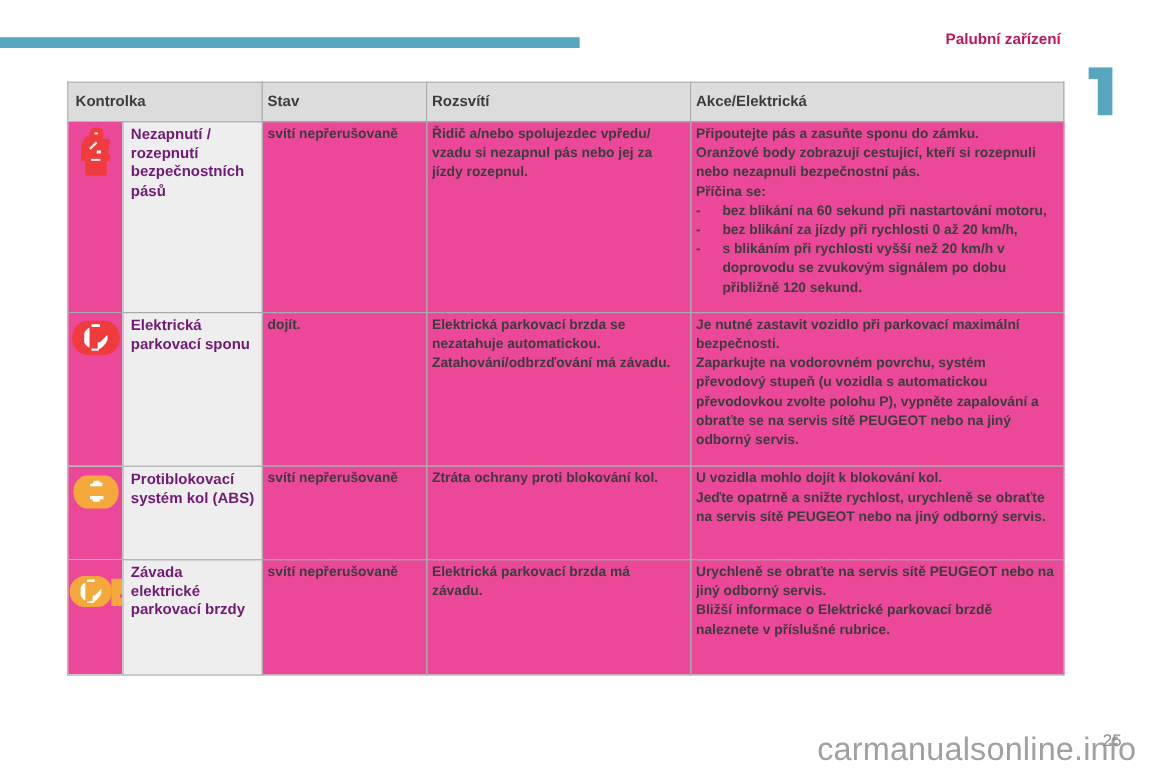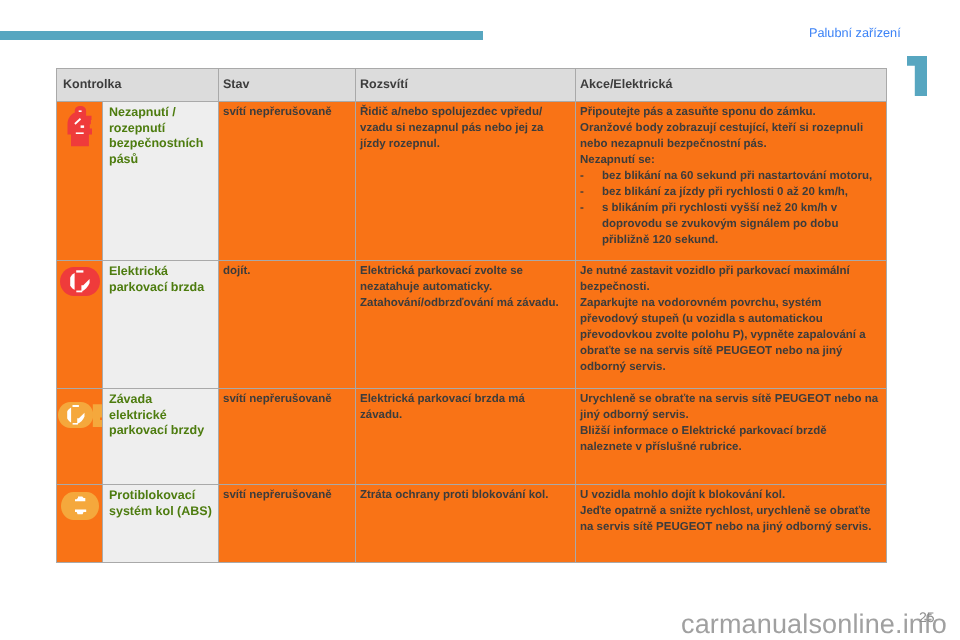--- a/index.html
+++ b/index.html
@@ -4,38 +4,38 @@
 <title>Palubni zarizeni</title>
 <style>
   html,body{margin:0;padding:0;}
   body{width:960px;height:640px;background:#ffffff;
        font-family:"Liberation Sans",sans-serif;overflow:hidden;position:relative;
        -webkit-font-smoothing:antialiased;text-rendering:geometricPrecision;}
   .page{position:absolute;left:0;top:0;width:960px;height:640px;background:#ffffff;
        will-change:transform;transform:translateZ(0);}
 
   .blue-bar{position:absolute;left:0;top:31px;width:483px;height:9px;background:#57a6c0;}
-  .section-title{position:absolute;left:809px;top:26px;font-size:12.7px;font-weight:normal;
-       color:#3b82f6;white-space:nowrap;}
+  .section-title{position:absolute;left:788px;top:26px;font-size:12.7px;font-weight:bold;
+       color:#be185d;white-space:nowrap;}
   .chapter-num{position:absolute;left:907px;top:56px;width:21px;height:41px;color:#57a6c0;
        font-size:0;}
   .chapter-num svg{display:block;}
 
   table.main{position:absolute;left:56px;top:68px;width:830px;border-collapse:collapse;
        table-layout:fixed;}
   table.main td,table.main th{border:1px solid #a9a9a9;padding:0;vertical-align:top;
-       background:#f97316;}
+       background:#ec4899;}
   table.main th{background:#dcdcdc;font-size:12.5px;text-align:left;font-weight:bold;
        color:#3c3c3c;padding:9px 8px 9px 4px;line-height:1.1;}
   table.main th:first-child{padding-left:6px;margin-left:32px;}
   col.c-icon{width:46px;} col.c-label{width:116px;} col.c-state{width:137px;}
   col.c-cause{width:220px;} col.c-action{width:311px;}
 
   table.main td.icon{text-align:center;padding:0;overflow:hidden;position:relative;}
-  table.main td.label{background:#eeeeee;font-size:12.5px;font-weight:bold;color:#4d7c0f;
+  table.main td.label{background:#eeeeee;font-size:12.5px;font-weight:bold;color:#701a75;
        padding:3px 5.5px 6px 6px;line-height:15.8px;}
   table.main td.state,table.main td.cause,table.main td.action{font-size:11.5px;font-weight:bold;color:#3c3c3c;
        padding:2px 5px 8px 4px;line-height:16px;line-break:strict;}
   table.main td.cause,table.main td.action,table.main td.state{word-break:normal;overflow-wrap:normal;}
   table.main td p{margin:0;}
   ul.bullets{list-style:none;margin:0;padding:0;}
   ul.bullets li{position:relative;padding-left:22px;}
   ul.bullets li .dash{position:absolute;left:0px;top:0;}
   .iconbox{display:inline-block;line-height:0;}
   .watermark{position:absolute;left:681px;top:611px;font-size:27px;color:#a0a0a0;
@@ -82,46 +82,64 @@
                   <path d="M13.6 19.4 L17.1 19.4 L17.1 21.9 L13.6 21.9 Z"></path>
                   <rect x="8.8" y="26.4" width="7.9" height="1.6"></rect>
                 </g>
               </svg></span></td>
 <td class="label">Nezapnutí / rozepnutí bezpečnostních pásů</td>
 <td class="state">svítí nepřerušovaně</td>
 <td class="cause">Řidič a/nebo spolujezdec vpředu/ vzadu si nezapnul pás nebo jej za jízdy rozepnul.</td>
 <td class="action">
             <p>Připoutejte pás a zasuňte sponu do zámku.</p>
             <p>Oranžové body zobrazují cestující, kteří si rozepnuli nebo nezapnuli bezpečnostní pás.</p>
-            <p>Nezapnutí se:</p>
+            <p>Příčina se:</p>
             <ul class="bullets">
               <li><span class="dash">-</span><span>bez blikání na 60 sekund při nastartování motoru,</span></li>
               <li><span class="dash">-</span><span>bez blikání za jízdy při rychlosti 0 až 20 km/h,</span></li>
               <li><span class="dash">-</span><span>s blikáním při rychlosti vyšší než 20 km/h v doprovodu se zvukovým signálem po dobu přibližně 120 sekund.</span></li>
             </ul>
           </td>
 </tr>
 <tr style="height:128px">
 <td class="icon"><span class="iconbox" style="color:#ef3b3b;padding-top:6px"><svg viewBox="0 0 40 29" width="40" height="29">
                 <g fill="currentColor">
                   <path d="M13.8 0h12.4c7.6 0 13.8 6.5 13.8 14.5s-6.2 14.5-13.8 14.5h-12.4C6.2 29 0 22.5 0 14.5S6.2 0 13.8 0z"></path>
                 </g>
                 <g fill="#ffffff">
                   <path d="M14.6 6.0v16.8c-1.4-0.6-2.6-1.6-3.5-2.9l-0.9-1.5 0.0-7.7 0.9-1.7c0.9-1.3 2.1-2.3 3.5-3.0z"></path>
                   <path d="M16.2 3.3h7.2v2.3h-7.2z"></path>
                   <path d="M21.4 24.6c3.6-1.4 6.6-4.5 8.2-8.5l0.0-4.1-6.3 6.2-1.9 0.0z"></path>
                   <path d="M16.3 23.5h6.0v1.8h-6.0z"></path>
                 </g>
               </svg></span></td>
-<td class="label">Elektrická parkovací brzda</td>
+<td class="label">Elektrická parkovací sponu</td>
 <td class="state">dojít.</td>
-<td class="cause">Elektrická parkovací zvolte se nezatahuje automaticky. Zatahování/odbrzďování má závadu.</td>
+<td class="cause">Elektrická parkovací brzda se nezatahuje automatickou. Zatahování/odbrzďování má závadu.</td>
 <td class="action">
             <p>Je nutné zastavit vozidlo při parkovací maximální bezpečnosti.</p>
             <p>Zaparkujte na vodorovném povrchu, systém převodový stupeň (u vozidla s automatickou převodovkou zvolte polohu P), vypněte zapalování a obraťte se na servis sítě PEUGEOT nebo na jiný odborný servis.</p>
+          </td>
+</tr>
+<tr style="height:78px">
+<td class="icon"><span class="iconbox" style="color:#f5a83c;padding-top:7px"><svg viewBox="0 0 38 28" width="38" height="28">
+                <g fill="currentColor">
+                  <path d="M12.4 0h13.2c6.8 0 12.4 6.3 12.4 14s-5.6 14-12.4 14h-13.2C5.6 28 0 21.7 0 14S5.6 0 12.4 0z"></path>
+                </g>
+                <g fill="#ffffff">
+                  <path d="M17.0 4.6h4.3l1.3 1.5h1.7v3.1h-10.3v-1.9h1.7l1.3-1.5z"></path>
+                  <path d="M14.0 17.4h11.2v2.6h-2.7l-0.9 2.2h-5.0l-0.9-2.2h-1.7z"></path>
+                </g>
+              </svg></span></td>
+<td class="label">Protiblokovací systém kol (ABS)</td>
+<td class="state">svítí nepřerušovaně</td>
+<td class="cause">Ztráta ochrany proti blokování kol.</td>
+<td class="action">
+            <p>U vozidla mohlo dojít k blokování kol.</p>
+            <p>Jeďte opatrně a snižte rychlost, urychleně se obraťte na servis sítě PEUGEOT nebo na jiný odborný servis.</p>
           </td>
 </tr>
 <tr style="height:96px">
 <td class="icon"><span class="iconbox" style="color:#f5a83c;padding-top:13px"><svg viewBox="0 0 44 26" width="44" height="26">
                 <g fill="currentColor">
                   <path d="M12.4 0h10.5c6.8 0 12.4 5.8 12.4 13s-5.6 13-12.4 13h-10.5C5.6 26 0 20.2 0 13S5.6 0 12.4 0z"></path>
                   <path d="M34.8 2.3h9.2v13.2h-2.0v2.6h2.0v7.0h-9.2z"></path>
                 </g>
                 <g fill="#ffffff">
                   <path d="M13.1 5.4v15.0c-1.3-0.5-2.4-1.4-3.1-2.6l-0.8-1.3 0.0-6.9 0.8-1.5c0.8-1.2 1.9-2.1 3.1-2.7z"></path>
@@ -131,36 +149,18 @@
                 </g>
               </svg></span></td>
 <td class="label">Závada elektrické parkovací brzdy</td>
 <td class="state">svítí nepřerušovaně</td>
 <td class="cause">Elektrická parkovací brzda má závadu.</td>
 <td class="action">
             <p>Urychleně se obraťte na servis sítě PEUGEOT nebo na jiný odborný servis.</p>
             <p>Bližší informace o Elektrické parkovací brzdě naleznete v příslušné rubrice.</p>
           </td>
 </tr>
-<tr style="height:78px">
-<td class="icon"><span class="iconbox" style="color:#f5a83c;padding-top:7px"><svg viewBox="0 0 38 28" width="38" height="28">
-                <g fill="currentColor">
-                  <path d="M12.4 0h13.2c6.8 0 12.4 6.3 12.4 14s-5.6 14-12.4 14h-13.2C5.6 28 0 21.7 0 14S5.6 0 12.4 0z"></path>
-                </g>
-                <g fill="#ffffff">
-                  <path d="M17.0 4.6h4.3l1.3 1.5h1.7v3.1h-10.3v-1.9h1.7l1.3-1.5z"></path>
-                  <path d="M14.0 17.4h11.2v2.6h-2.7l-0.9 2.2h-5.0l-0.9-2.2h-1.7z"></path>
-                </g>
-              </svg></span></td>
-<td class="label">Protiblokovací systém kol (ABS)</td>
-<td class="state">svítí nepřerušovaně</td>
-<td class="cause">Ztráta ochrany proti blokování kol.</td>
-<td class="action">
-            <p>U vozidla mohlo dojít k blokování kol.</p>
-            <p>Jeďte opatrně a snižte rychlost, urychleně se obraťte na servis sítě PEUGEOT nebo na jiný odborný servis.</p>
-          </td>
-</tr>
     </tbody>
   </table>
 
   <div class="watermark">carmanualsonline.info</div>
   <div class="pagenum">25</div>
 </div>
 
 </body></html>

